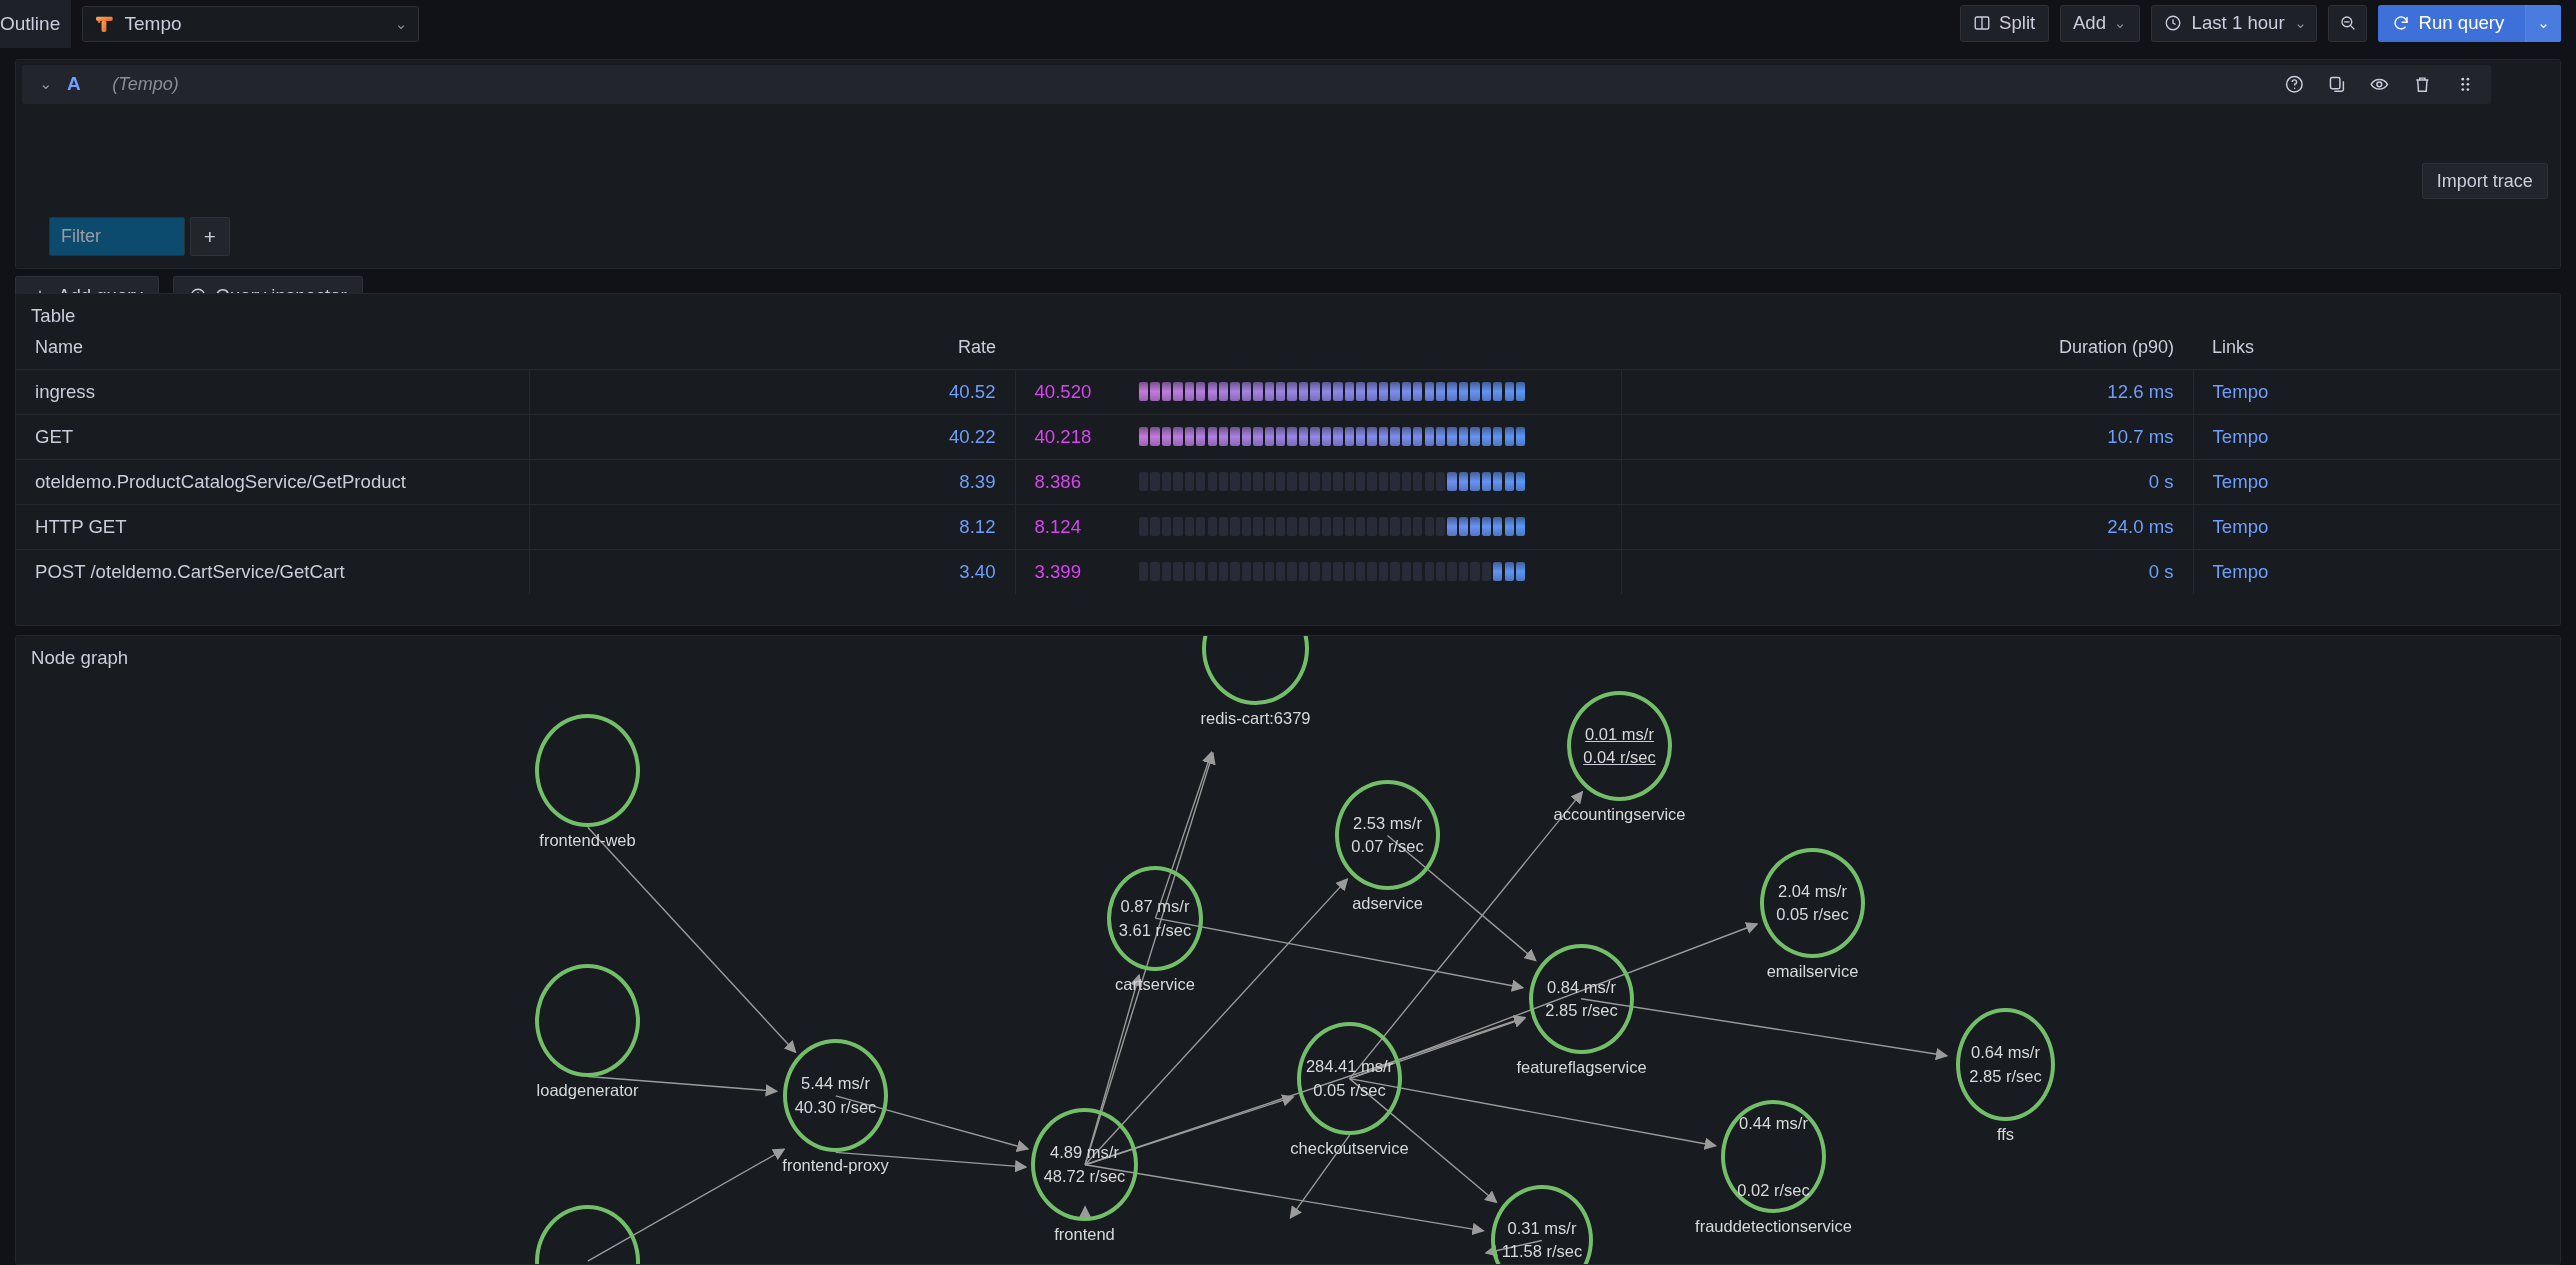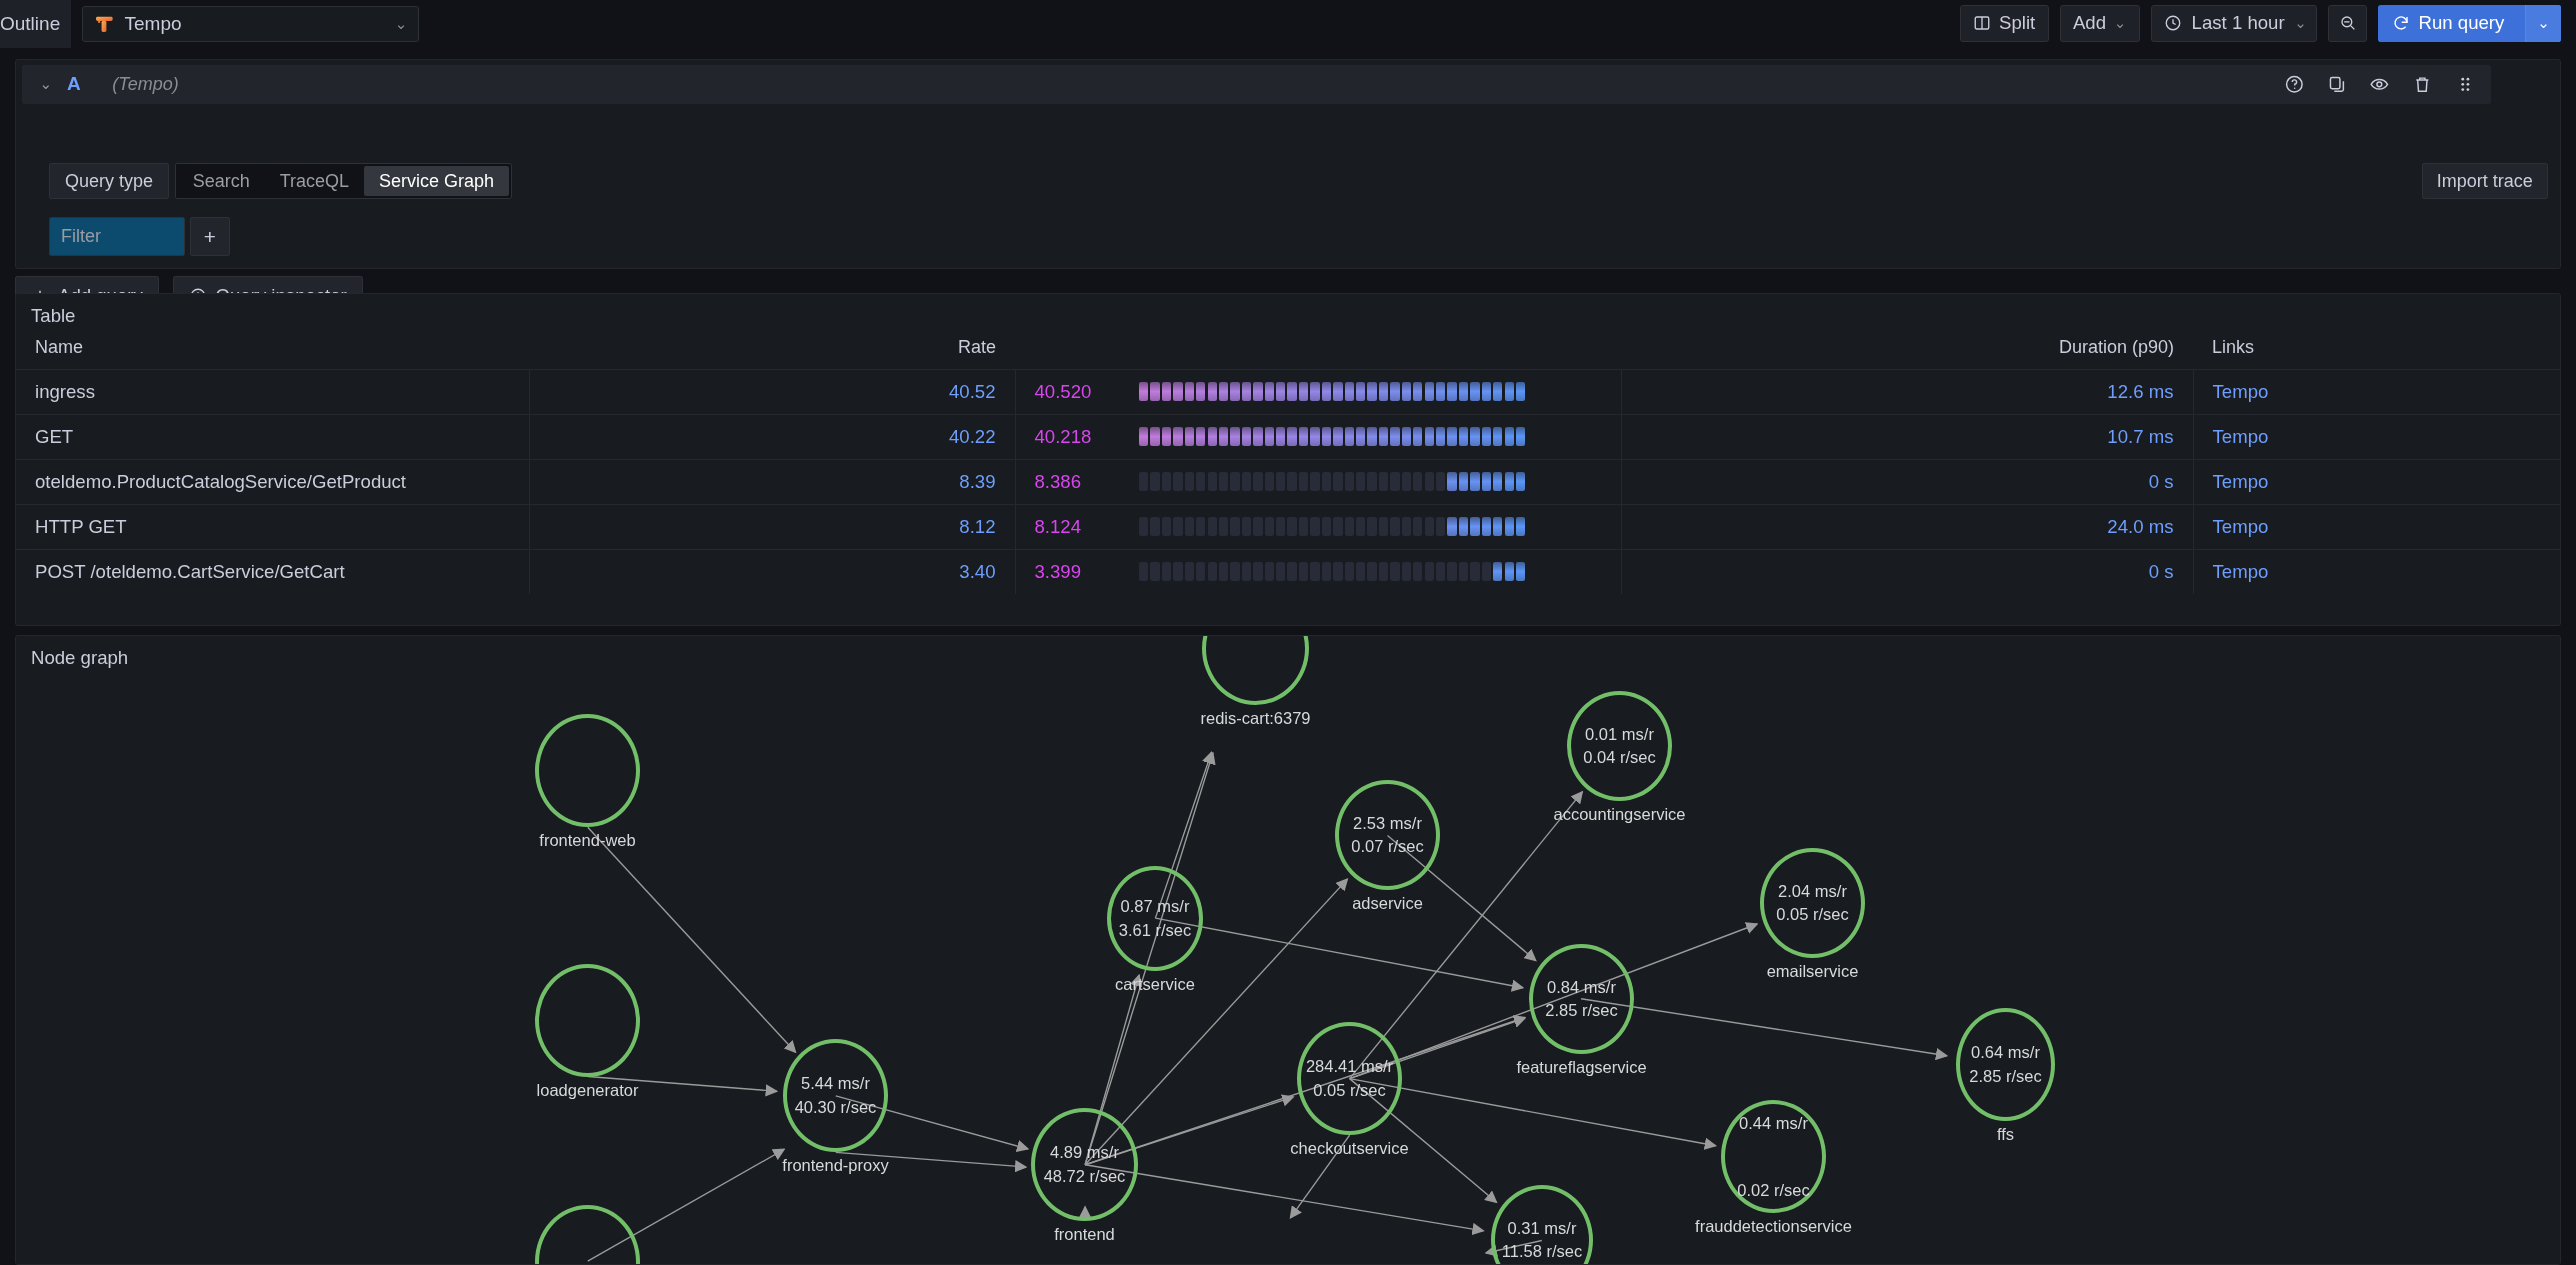--- a/index.html
+++ b/index.html
@@ -282,28 +282,20 @@
             <circle cx="15" cy="6" r="1.6"></circle>
           <circle cx="9" cy="12" r="1.6"></circle>
             <circle cx="15" cy="12" r="1.6"></circle>
           <circle cx="9" cy="18" r="1.6"></circle>
             <circle cx="15" cy="18" r="1.6"></circle>
         </svg>
       </span>
     </span>
   </div>
 
-  <div class="qtype-row">
-    <div class="qtype-label">Query type</div>
-    <div class="radio-group">
-      <div class="radio-opt">Search</div>
-      <div class="radio-opt">TraceQL</div>
-      <div class="radio-opt active">Service Graph</div>
-    </div>
-  </div>
 
   <div class="import-btn">
     <span>Import trace</span>
   </div>
 
   <div class="filter-row">
     <div class="filter-input">Filter</div>
     <div class="filter-plus">+</div>
   </div>
 </div>
@@ -614,21 +606,21 @@
         <div class="circ" style="width: 100%; height: 100%;"></div>
         <span class="nlabel" style="top: 117px;">frontend-web</span>
       </div>
       <div class="node" style="left: 1319px; top: 114px; width: 105px; height: 110px;">
         <div class="circ" style="width: 100%; height: 100%;">
           <span class="nline">2.53 ms/r</span>
           <span class="nline">0.07 r/sec</span>
         </div>
         <span class="nlabel" style="top: 114px;">adservice</span>
       </div>
-      <div class="node" style="left: 1551px; top: 25px; width: 105px; height: 110px;">
+      <div class="node" style="left: 1551px; top: 25px; width: 105px; height: 110px; text-decoration: underline;">
         <div class="circ" style="width: 100%; height: 100%;">
           <span class="nline">0.01 ms/r</span>
           <span class="nline">0.04 r/sec</span>
         </div>
         <span class="nlabel" style="top: 114px;">accountingservice</span>
       </div>
       <div class="node" style="left: 1744px; top: 182px; width: 105px; height: 110px;">
         <div class="circ" style="width: 100%; height: 100%;">
           <span class="nline">2.04 ms/r</span>
           <span class="nline">0.05 r/sec</span>

